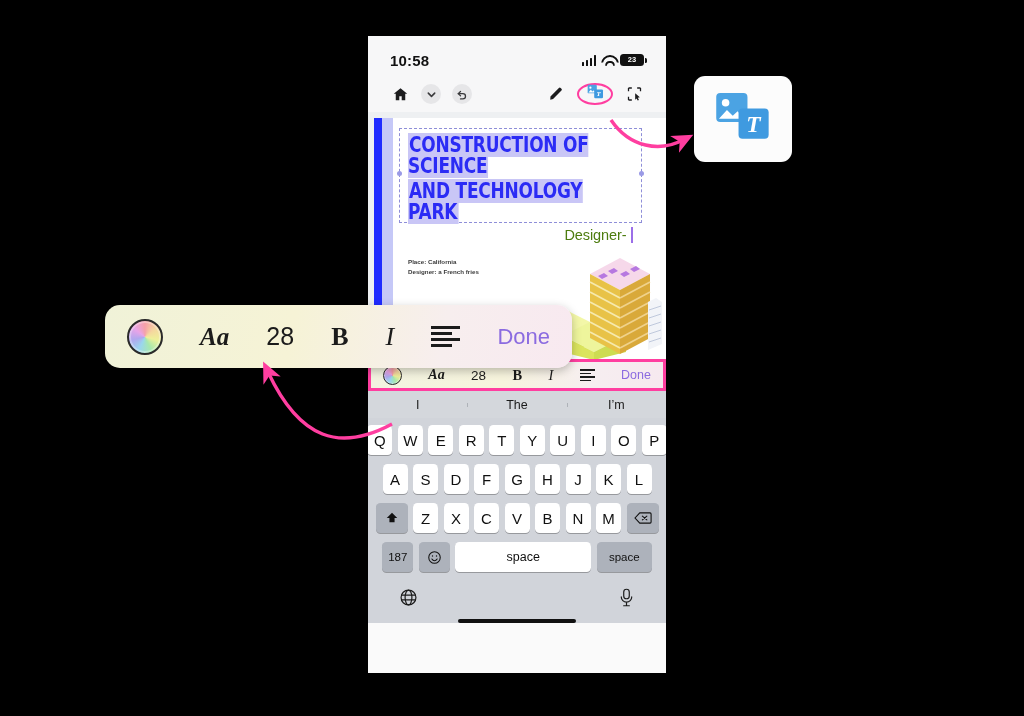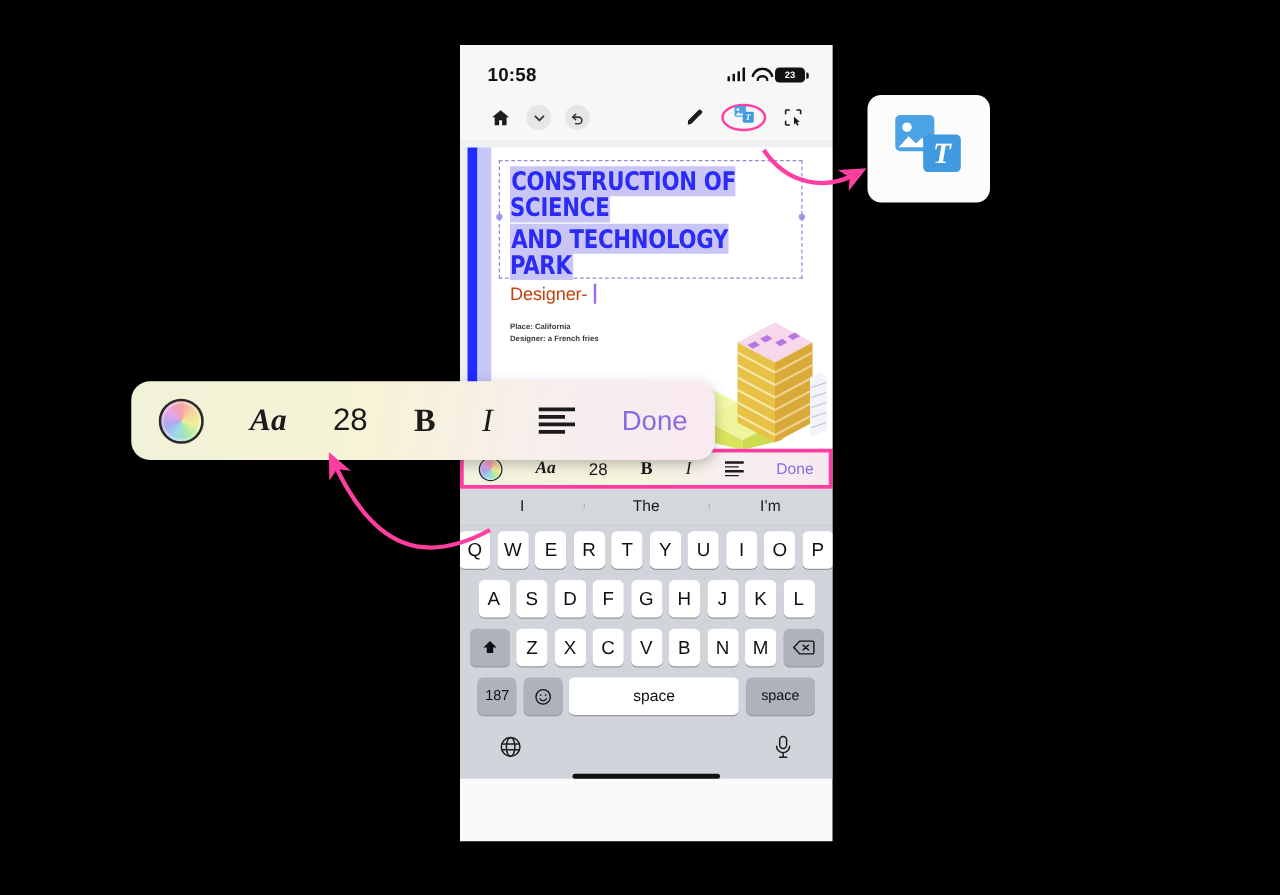--- a/index.html
+++ b/index.html
@@ -19,21 +19,21 @@
     overflow: hidden;
   }
 
   
   .statusbar {
     height: 40px; display:flex; align-items:center;
     justify-content:space-between; padding: 8px 22px 0 22px;
     background:#f7f7f8;
   }
   .status-time { font-size: 15px; font-weight: 700; color:#111; letter-spacing:.2px; }
-  .status-right { display:flex; align-items:flex-start; gap:5px; }
+  .status-right { display:flex; align-items:flex-end; gap:5px; }
   .sig { display:flex; align-items:flex-end; gap:1.5px; height:11px;}
   .sig i { display:block; width:2.5px; background:#111; border-radius:.5px;}
   .sig i:nth-child(1){height:4px}.sig i:nth-child(2){height:6px}
   .sig i:nth-child(3){height:8.5px}.sig i:nth-child(4){height:11px}
   .wifi { width:14px; height:11px; position:relative; }
   .wifi::before{
     content:""; position:absolute; left:0; top:0; width:14px;height:14px;
     border:2.4px solid #111; border-radius:50%;
     clip-path: polygon(0 0,100% 0,100% 42%,0 42%);
   }
@@ -74,21 +74,21 @@
     border:1px dashed #8e8ed8;
   }
   .tb-handle{position:absolute;width:5px;height:5px;border-radius:50%;
     background:#9a9ae6;}
   .ttl{
     font-family:"Liberation Sans Narrow","DejaVu Sans Condensed","Liberation Sans",sans-serif;
     font-weight:700;font-size:20.5px;line-height:1.03;color:#2b2bf5;
     letter-spacing:-.2px;transform:scaleX(.92);transform-origin:left center;
   }
   .ttl span{background:#c9c6f6;padding:0 1px;}
-  .designer{font-size:14.5px;color:#c2410c;margin-top:4px;letter-spacing:-.1px;}
+  .designer{font-size:14.5px;color:#4d7c0f;margin-top:4px;letter-spacing:-.1px;text-align:right;}
   .caret{display:inline-block;width:1.6px;height:16px;background:#9b6fe8;
     vertical-align:-3px;margin-left:5px;}
   .meta{position:absolute;left:40px;top:145px;font-size:6.2px;line-height:1.55;
     color:#3a3a3a;font-weight:600;}
 
   
   .illus{position:absolute;right:4px;top:128px;width:130px;height:120px;}
 
   
   .fmtbar-wrap{

